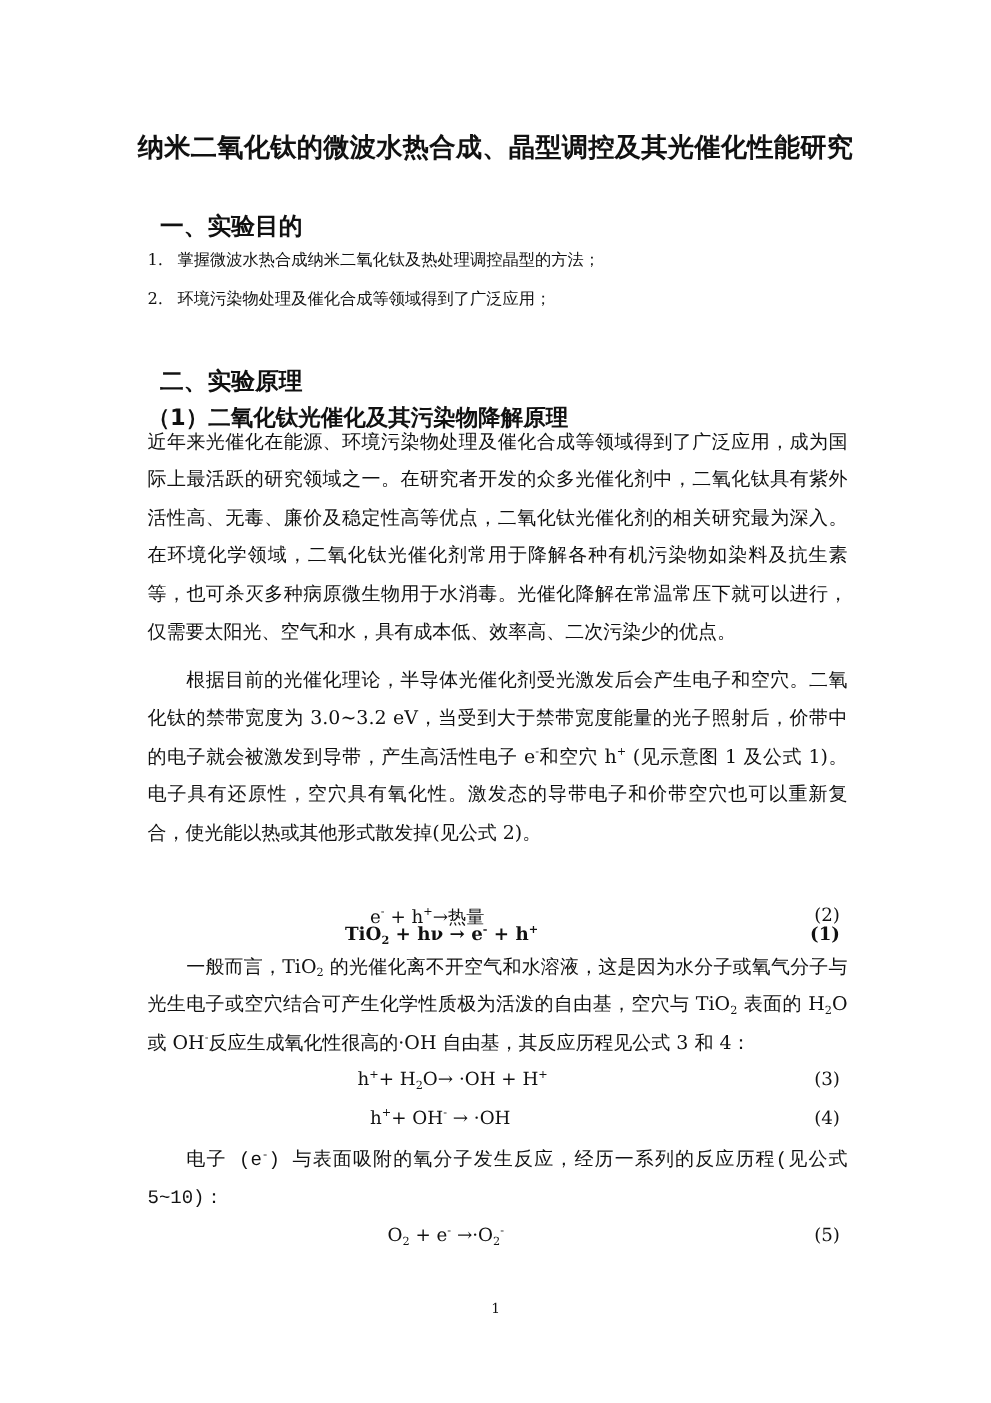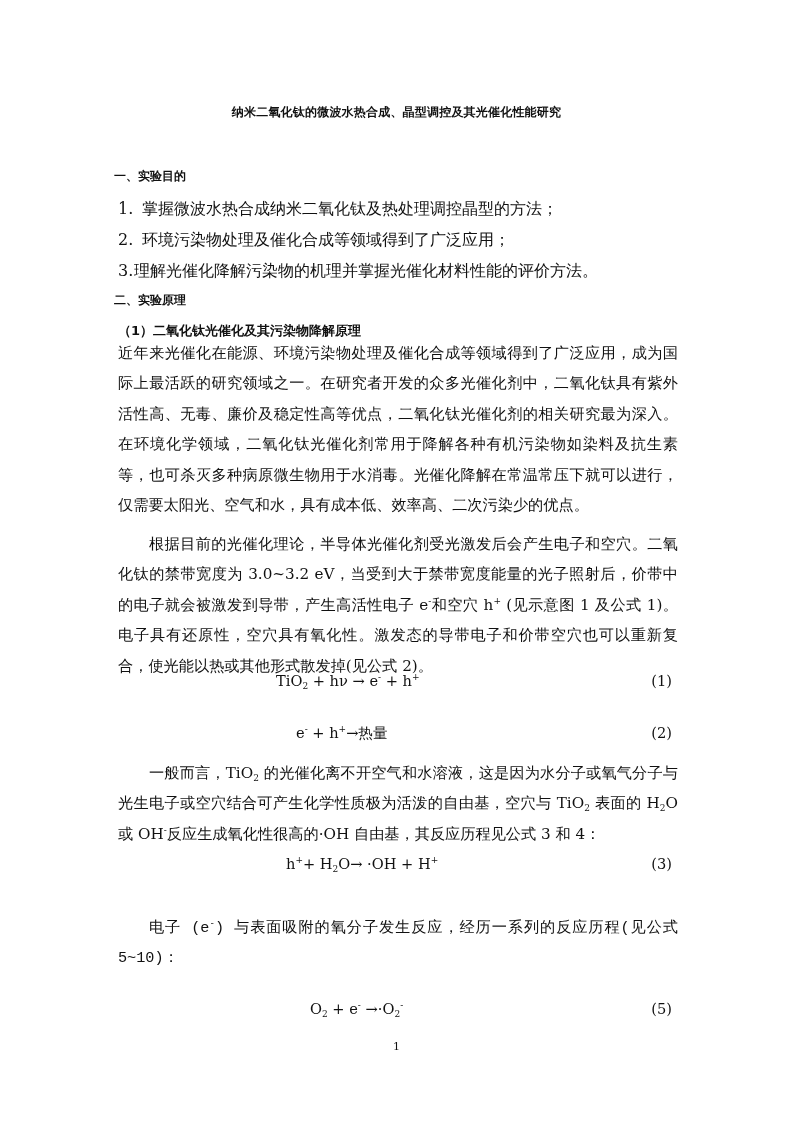--- a/index.html
+++ b/index.html
@@ -1,23 +1,23 @@
 <!DOCTYPE html>
 <html><head>
 <meta charset="utf-8">
 <style>
   html, body { margin:0; padding:0; background:#ffffff; }
   body { width:793px; height:1122px; position:relative; overflow:hidden;
          font-family:"DejaVu Serif","Liberation Serif",serif; color:#111; }
   .page { position:absolute; left:0; top:0; width:793px; height:1122px; }
   .title { position:absolute; left:0; width:793px; top:104px; text-align:center;
-           font-family:"DejaVu Sans","Liberation Sans",sans-serif; font-weight:bold; font-size:12px; letter-spacing:0.2px; }
-  .h1 { position:absolute; left:114px; font-family:"DejaVu Sans","Liberation Sans",sans-serif; font-weight:bold; font-size:12px; }
-  .h2 { position:absolute; left:118px; font-family:"DejaVu Sans","Liberation Sans",sans-serif; font-weight:bold; font-size:13px; }
-  .li { position:absolute; left:118px; font-size:16px; }
+           font-family:"DejaVu Sans","Liberation Sans",sans-serif; font-weight:bold; font-size:21px; letter-spacing:0.2px; }
+  .h1 { position:absolute; left:128px; font-family:"DejaVu Sans","Liberation Sans",sans-serif; font-weight:bold; font-size:19px; }
+  .h2 { position:absolute; left:118px; font-family:"DejaVu Sans","Liberation Sans",sans-serif; font-weight:bold; font-size:18px; }
+  .li { position:absolute; left:118px; font-size:13px; }
   .li .num { display:inline-block; width:24px; }
   .li .num.tight { width:16px; }
   .para { position:absolute; left:118px; width:560px; font-size:15.2px; line-height:30.4px;
           text-align:justify; text-align-last:left; }
   .para.indent { text-indent:31px; }
   .eq { position:absolute; left:118px; width:554px; font-size:14.6px; height:22px; }
   .eq .formula { position:absolute; white-space:nowrap; }
   .eq .eqno { position:absolute; right:0; }
   sup { font-size:9px; vertical-align:6px; line-height:0; }
   sub { font-size:9px; vertical-align:-3px; line-height:0; }
@@ -31,50 +31,51 @@
   <div class="title">纳米二氧化钛的微波水热合成、晶型调控及其光催化性能研究</div>
 
   <div class="h1" style="top:168px;">一、实验目的</div>
 
   <div class="li" style="top:199px;">
     <span class="num">1.</span><span>掌握微波水热合成纳米二氧化钛及热处理调控晶型的方法；</span>
   </div>
   <div class="li" style="top:230px;">
     <span class="num">2.</span><span>环境污染物处理及催化合成等领域得到了广泛应用；</span>
   </div>
-  <div class="li" style="top:261px;">
-    <span class="num tight">3.</span><span>理解光催化降解污染物的机理并掌握光催化材料性能的评价方法。</span>
-  </div>
 
   <div class="h1" style="top:292px;">二、实验原理</div>
   <div class="h2" style="top:322px;">（1）二氧化钛光催化及其污染物降解原理</div>
 
   <div class="para" style="top:338px;">近年来光催化在能源、环境污染物处理及催化合成等领域得到了广泛应用，成为国际上最活跃的研究领域之一。在研究者开发的众多光催化剂中，二氧化钛具有紫外活性高、无毒、廉价及稳定性高等优点，二氧化钛光催化剂的相关研究最为深入。在环境化学领域，二氧化钛光催化剂常用于降解各种有机污染物如染料及抗生素等，也可杀灭多种病原微生物用于水消毒。光催化降解在常温常压下就可以进行，仅需要太阳光、空气和水，具有成本低、效率高、二次污染少的优点。</div>
 
   <div class="para indent" style="top:529px;"><span>根据目前的光催化理论，半导体光催化剂受光激发后会产生电子和空穴。二氧化钛的禁带宽度为 3.0~3.2 eV，当受到大于禁带宽度能量的光子照射后，价带中的电子就会被激发到导带，产生高活性电子 e</span><sup>-</sup><span>和空穴 h</span><sup>+</sup><span> (见示意图 1 及公式 1)。电子具有还原性，空穴具有氧化性。激发态的导带电子和价带空穴也可以重新复合，使光能以热或其他形式散发掉(见公式 2)。</span></div>
 
-  <div class="eq" style="top:672px;">
+  <div class="eq" style="top:739px;font-weight:bold;">
     <span class="formula" style="left:158px;"><span>TiO</span><sub>2</sub><span> + hν → e</span><sup>-</sup><span> + h</span><sup>+</sup></span>
     <span class="eqno">(1)</span>
   </div>
 
   <div class="eq" style="top:724px;">
     <span class="formula" style="left:178px;"><span>e</span><sup>-</sup><span> + h</span><sup>+</sup><span>→热量</span></span>
     <span class="eqno">(2)</span>
   </div>
 
   <div class="para indent" style="top:758px;"><span>一般而言，TiO</span><sub>2</sub><span> 的光催化离不开空气和水溶液，这是因为水分子或氧气分子与光生电子或空穴结合可产生化学性质极为活泼的自由基，空穴与 TiO</span><sub>2</sub><span> 表面的 H</span><sub>2</sub><span>O 或 OH</span><sup>-</sup><span>反应生成氧化性很高的·OH 自由基，其反应历程见公式 3 和 4：</span></div>
 
   <div class="eq" style="top:855px;text-align:center;">
     <span class="formula" style="left:168px;"><span>h</span><sup>+</sup><span>+ H</span><sub>2</sub><span>O→ ·OH + H</span><sup>+</sup></span>
     <span class="eqno">(3)</span>
   </div>
 
+  <div class="eq" style="top:886px;">
+    <span class="formula" style="left:178px;"><span>h</span><sup>+</sup><span>+ OH</span><sup>-</sup><span> → ·OH</span></span>
+    <span class="eqno">(4)</span>
+  </div>
 
   <div class="para indent" style="top:913px;font-family:Liberation Mono, monospace;"><span>电子 (e</span><sup>-</sup><span>) 与表面吸附的氧分子发生反应，经历一系列的反应历程(见公式 5~10)：</span></div>
 
-  <div class="eq" style="top:1000px;">
+  <div class="eq" style="top:980px;">
     <span class="formula" style="left:192px;"><span>O</span><sub>2</sub><span> + e</span><sup>-</sup><span> →·O</span><sub>2</sub><sup>-</sup></span>
     <span class="eqno">(5)</span>
   </div>
 
   <div class="pagenum">1</div>
 </div>
 
 </body></html>

